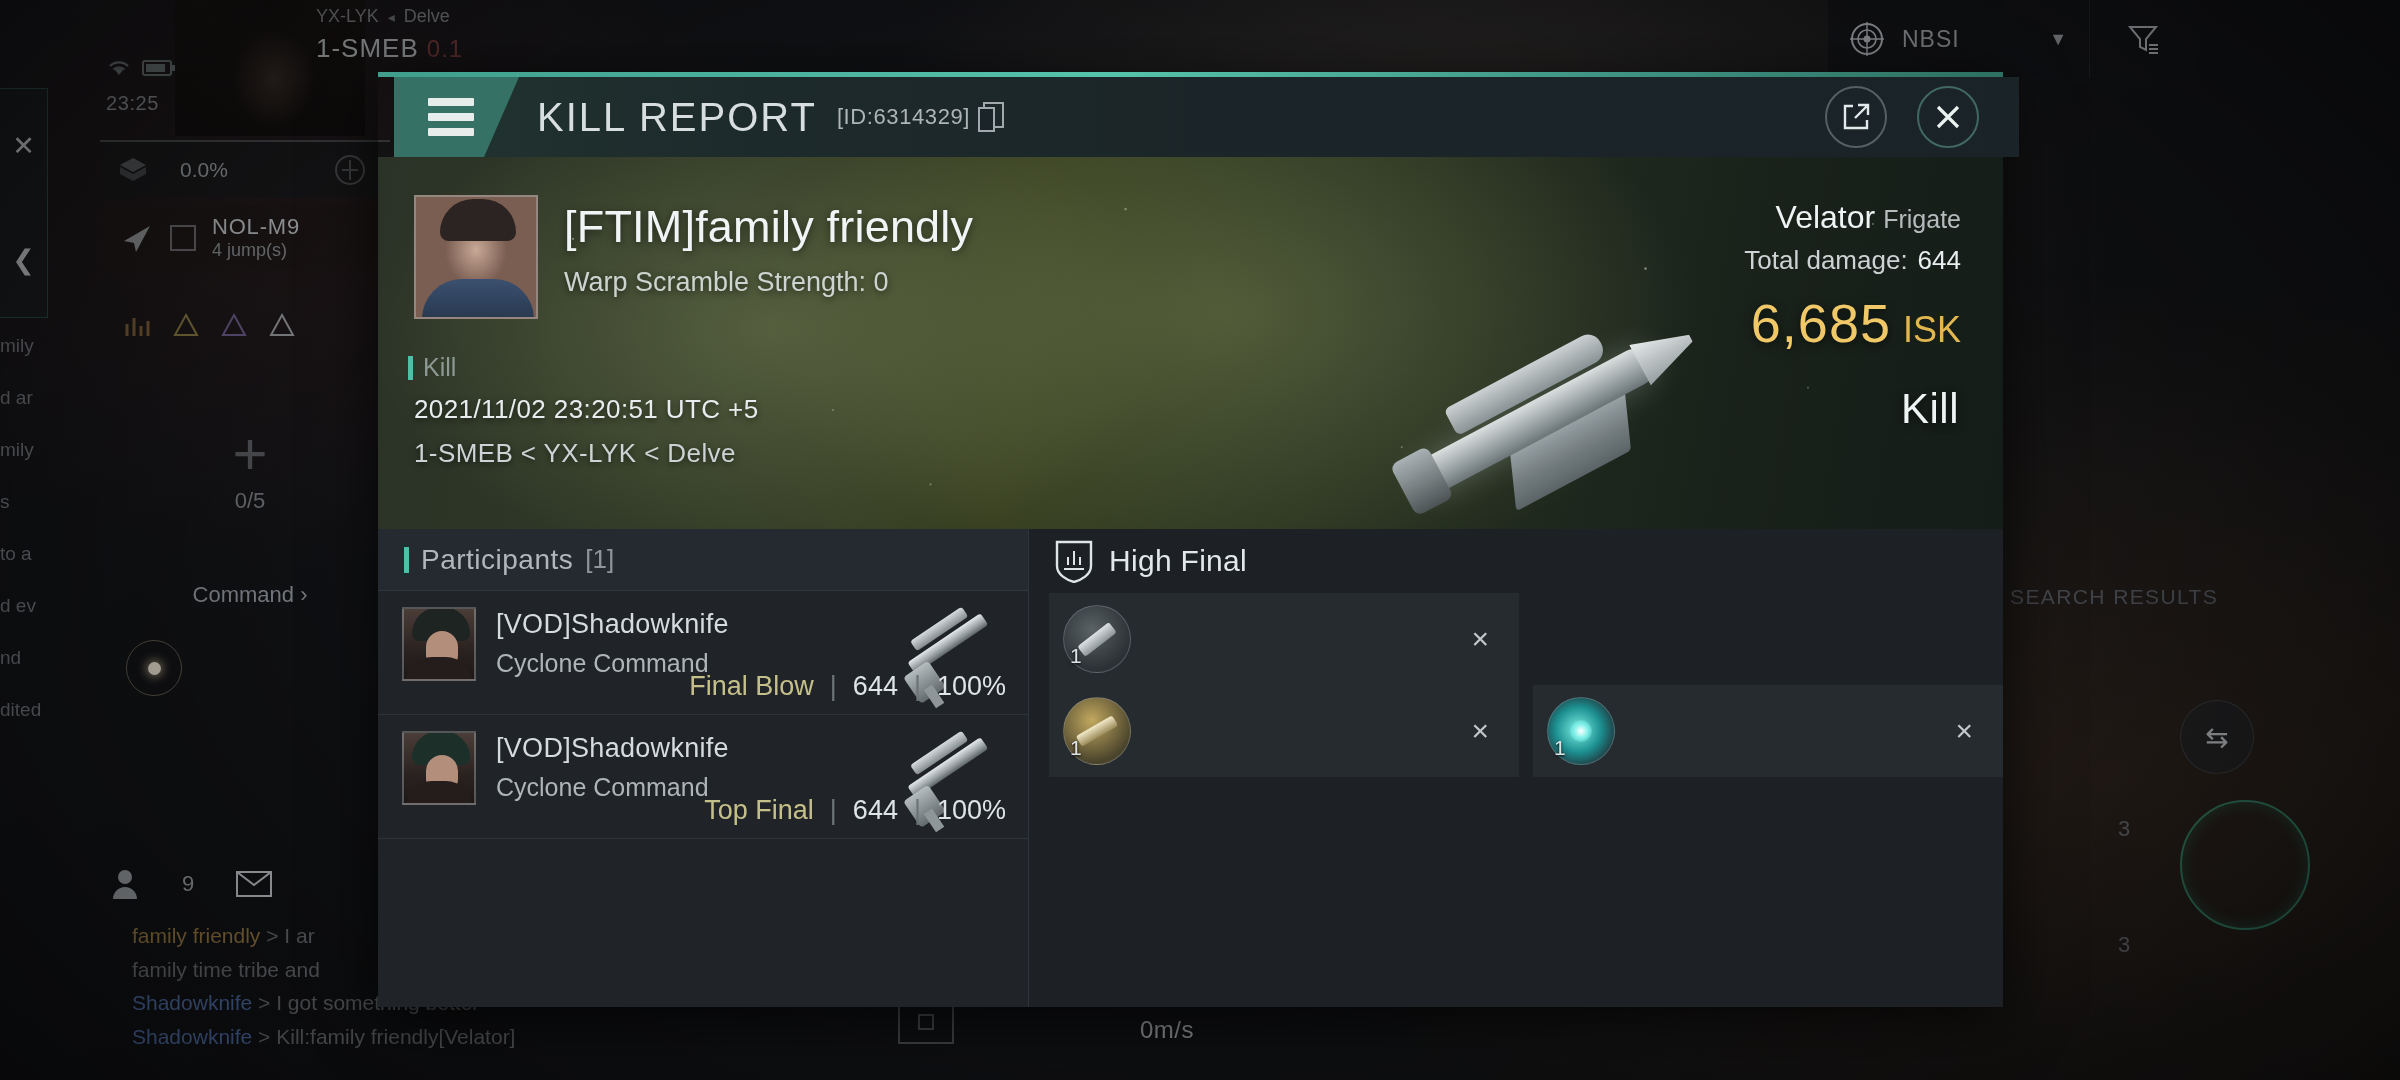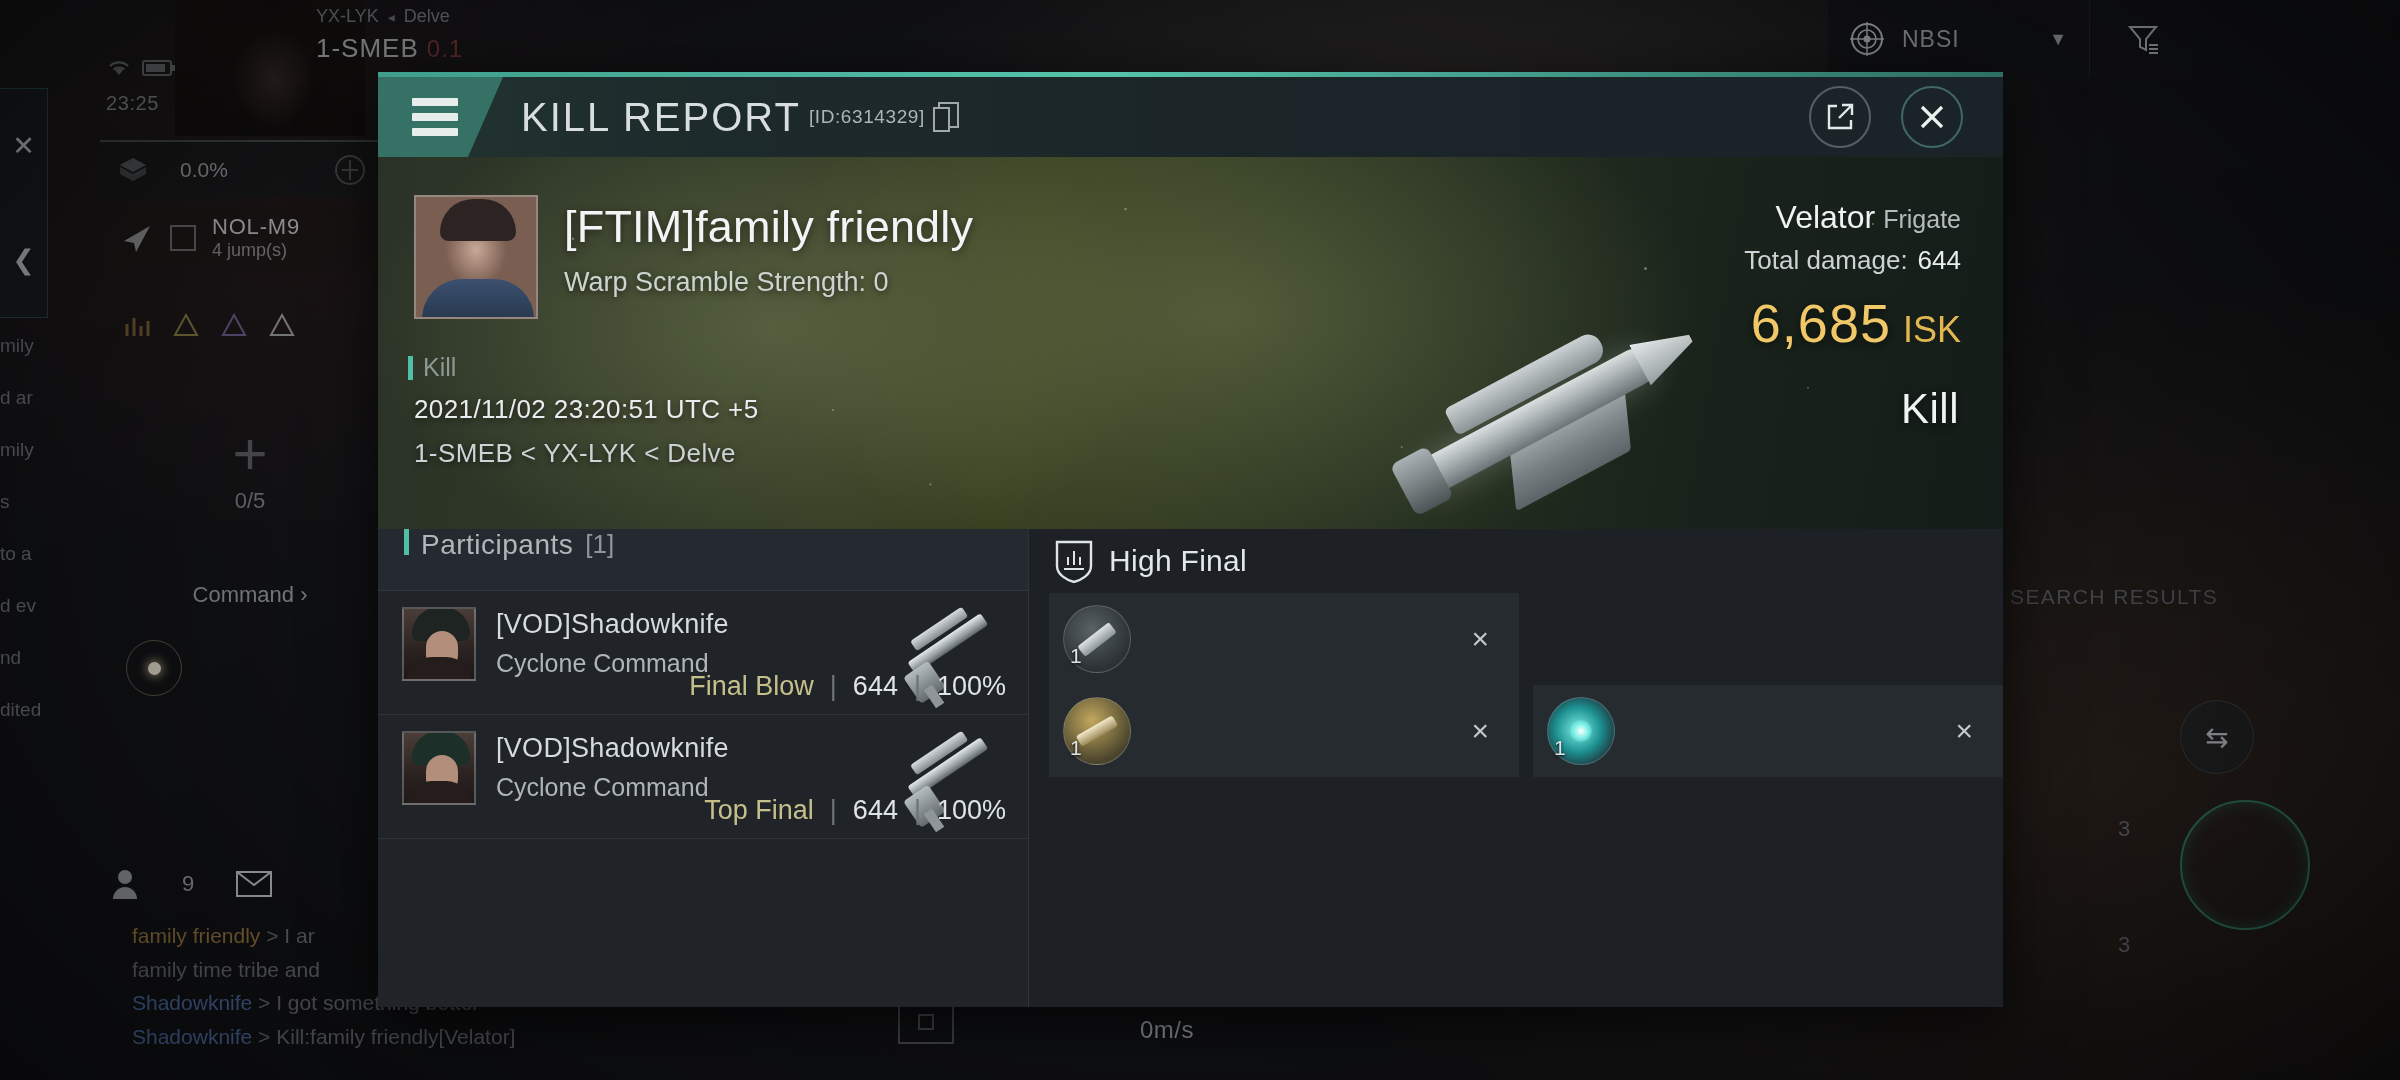--- a/index.html
+++ b/index.html
@@ -171,37 +171,37 @@
     position: absolute; left: 378px; top: 72px; width: 1625px; height: 935px;
     box-shadow: 0 12px 58px rgba(0,0,0,0.72);
   }
   .modal-top-accent {
     position: absolute; left: 0; top: 0; width: 100%; height: 5px;
     background: linear-gradient(90deg, #3f9e8c 0%, #56c3ab 45%, #2d6f63 100%);
   }
 
   
   .modal-header {
-    position: absolute; left: 0; top: 5px; width: 100%; height: 80px;
+    position: absolute; left: 16px; top: 5px; width: 100%; height: 80px;
     background: linear-gradient(90deg, #213430 0%, #1d2a2b 22%, #1b2428 60%, #1a2327 100%);
     display: flex; align-items: center;
   }
   .burger-zone {
     position: relative; width: 125px; height: 80px;
     background: #357165;
     clip-path: polygon(0 0, 100% 0, 72% 100%, 0 100%);
     display: flex; align-items: center; padding-left: 34px;
   }
   .burger { width: 46px; }
   .burger span { display: block; height: 8px; background: #e6edea; margin-bottom: 7px; border-radius: 1px; }
   .burger span:last-child { margin-bottom: 0; width: 46px; }
   .modal-title {
     margin-left: 18px; color: #d8dee0; font-size: 40px; letter-spacing: 2px; font-weight: 400;
   }
-  .modal-id { margin-left: 8px; color: #aeb5b8; font-size: 19px; letter-spacing: .6px; }
+  .modal-id { margin-left: 20px; color: #aeb5b8; font-size: 22px; letter-spacing: .6px; }
   .copy-ic { margin-left: 8px; opacity: .85; }
   .hdr-actions { margin-left: auto; display: flex; align-items: center; gap: 30px; padding-right: 40px; }
   .circ-btn {
     width: 62px; height: 62px; border-radius: 50%;
     border: 2px solid rgba(170,178,180,0.42);
     display: flex; align-items: center; justify-content: center;
     color: #dfe5e7;
   }
   .circ-btn.close { border-color: rgba(120,200,180,0.42); }
 
@@ -315,21 +315,21 @@
 
   
   .modal-body {
     position: absolute; left: 0; top: 457px; width: 100%; height: 478px;
     display: flex; background: #1c2024;
   }
   .panel-left { width: 680px; background: #202428; border-right: 1px solid rgba(90,100,110,0.25); }
   .panel-right { flex: 1; background: #1d2125; }
 
   .panel-head {
-    height: 62px; display: flex; align-items: flex-start; gap: 12px;
+    height: 62px; display: flex; align-items: center; gap: 12px;
     padding-left: 26px;
     background: #242a30;
     border-bottom: 1px solid rgba(90,100,110,0.22);
   }
   .panel-head .accent { width: 5px; height: 26px; background: #4fbfa8; }
   .panel-head .ttl { color: #b0b7ba; font-size: 28px; letter-spacing: .5px; }
   .panel-head .cnt { color: #8f969a; font-size: 26px; }
 
   .participant {
     position: relative; height: 124px;

